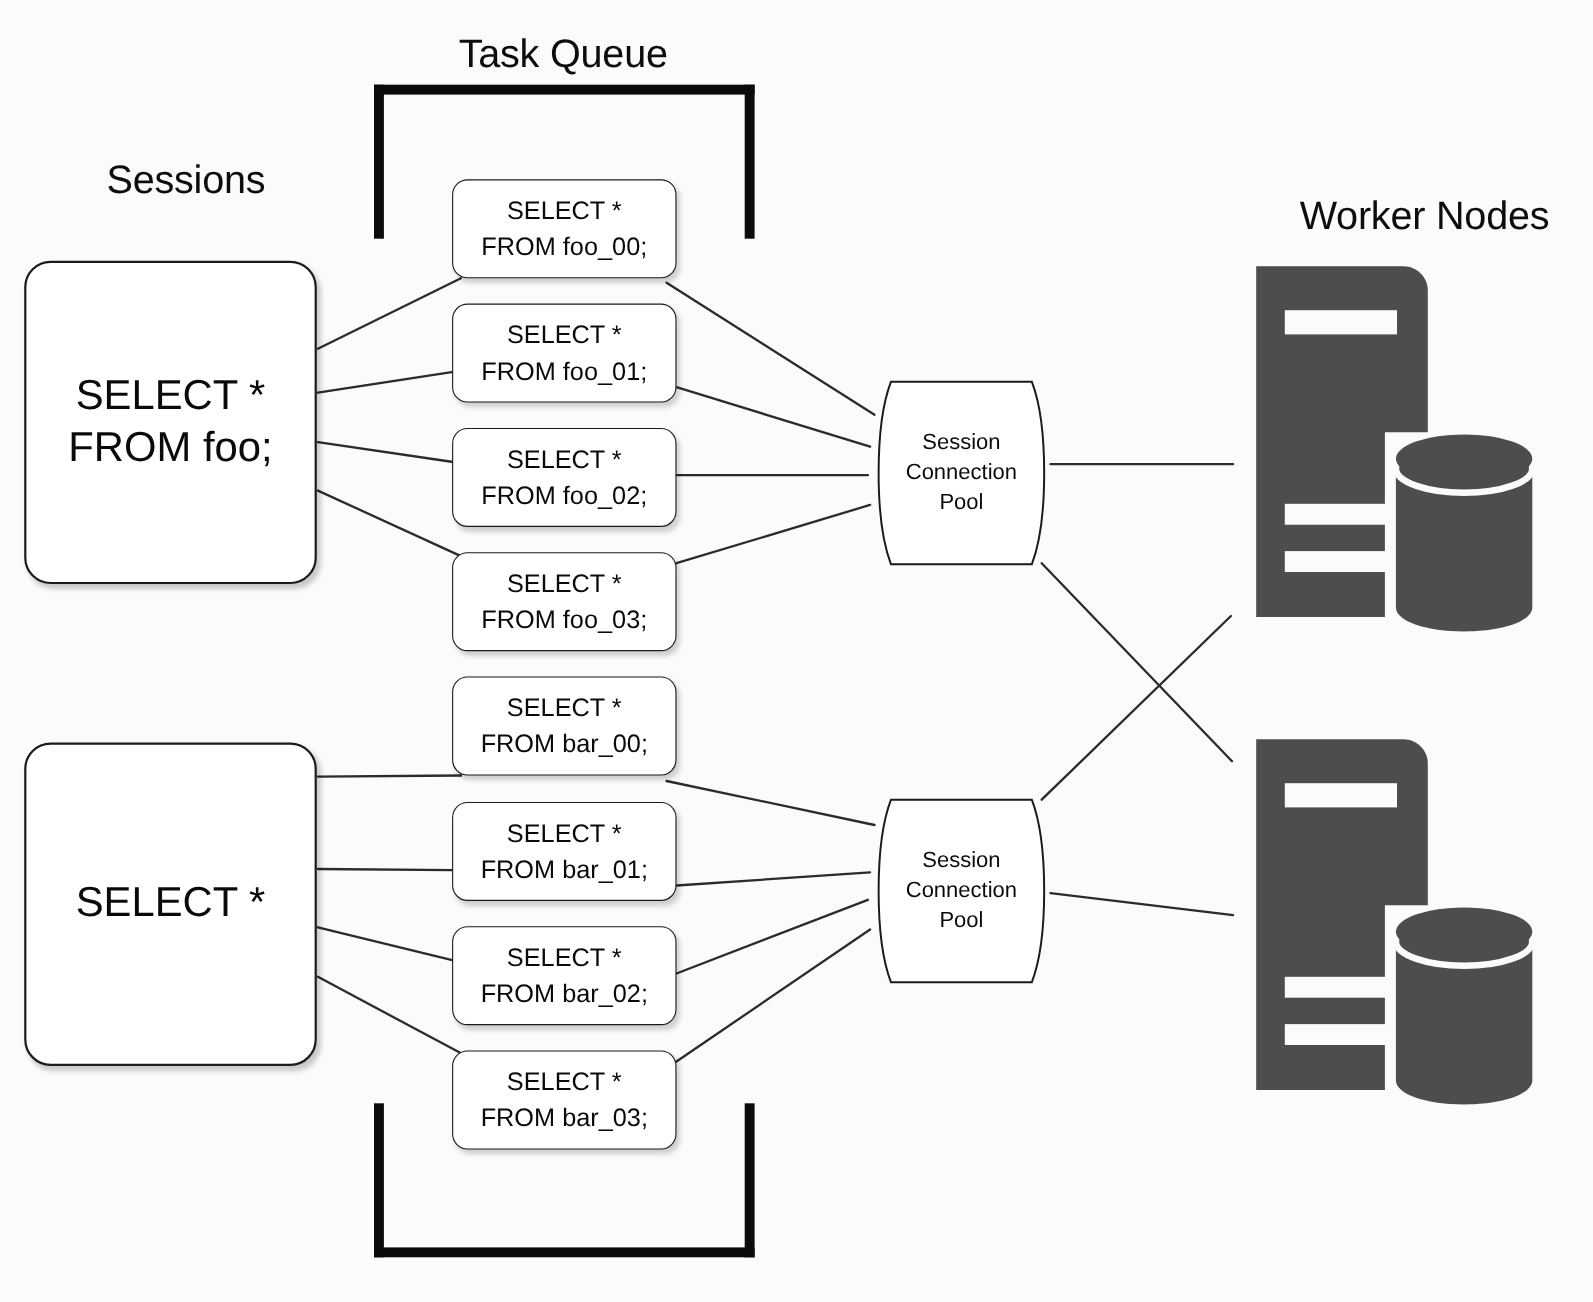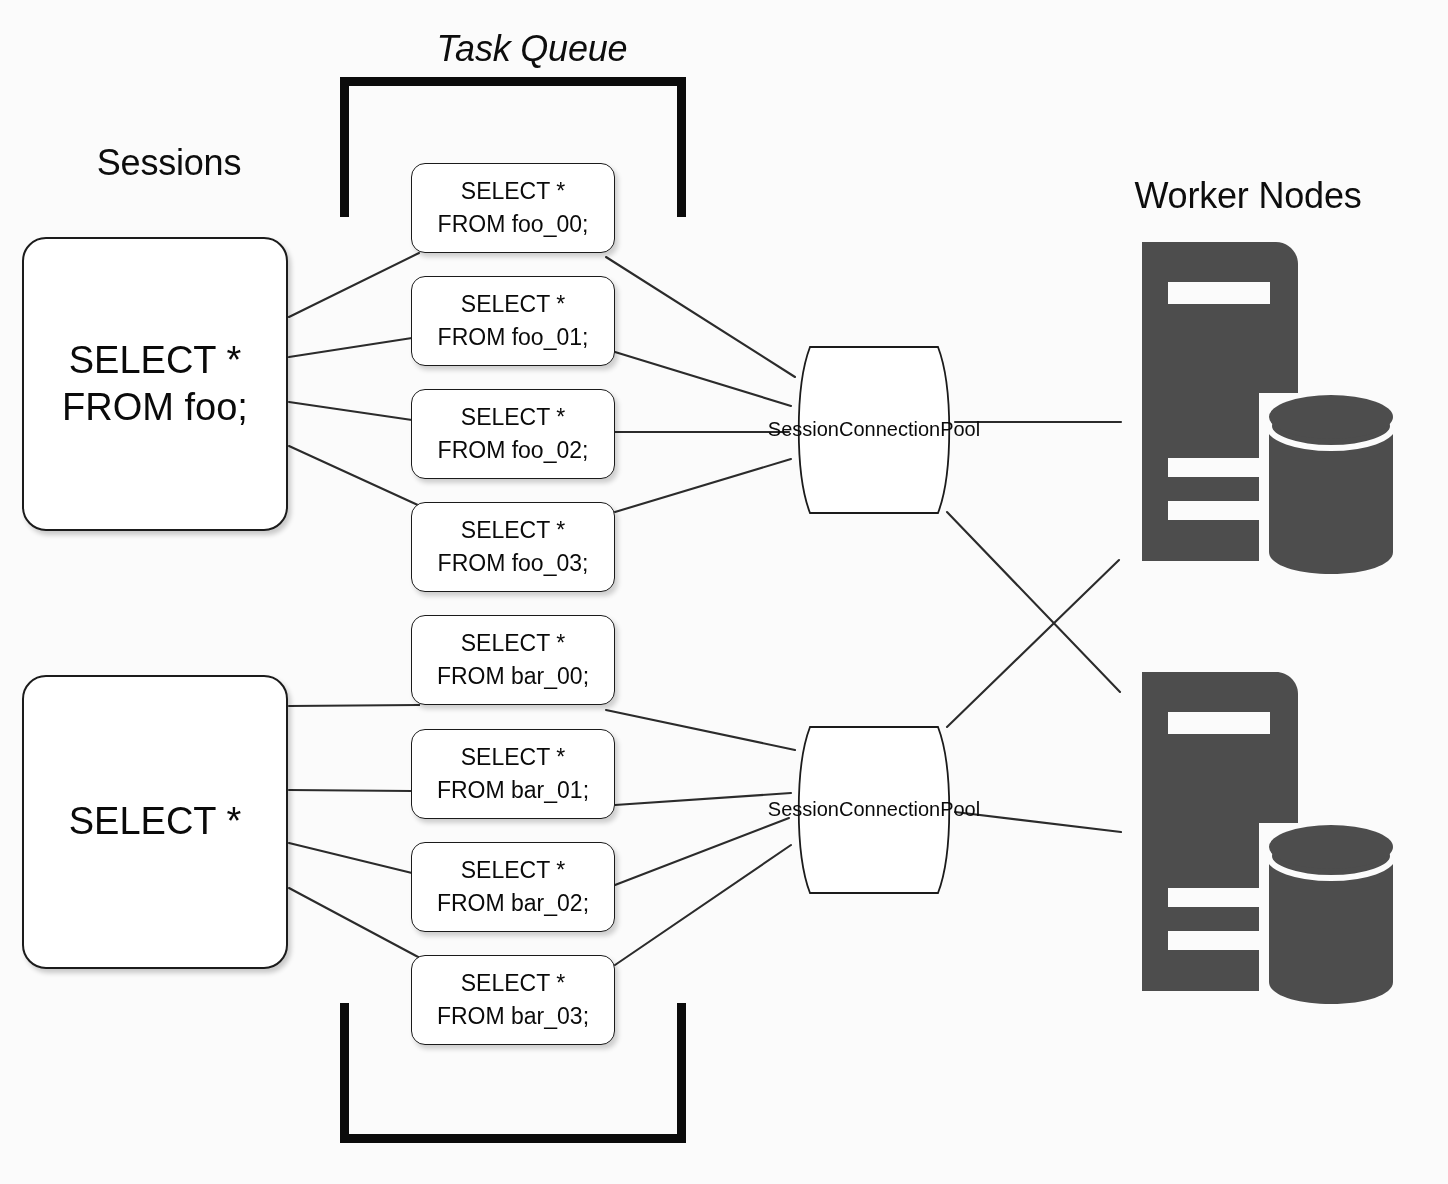--- a/index.html
+++ b/index.html
@@ -85,21 +85,21 @@
     position: absolute;
     z-index: 3;
   }
   .pool svg { display: block; }
   .pool-label {
     position: absolute;
     left: 0; top: 0;
     width: 100%;
     height: 100%;
     display: flex;
-    flex-direction: row;
+    flex-direction: column;
     align-items: center;
     justify-content: center;
     text-align: center;
     color: #0a0a0a;
     font-size: 20px;
     line-height: 1.38;
     pointer-events: none;
   }
   .worker {
     position: absolute;
@@ -137,22 +137,22 @@
       <line x1="615" y1="965" x2="791" y2="845"></line>
 
       <line x1="955" y1="422" x2="1121" y2="422"></line>
       <line x1="947" y1="512" x2="1120" y2="692"></line>
       <line x1="947" y1="727" x2="1119" y2="560"></line>
       <line x1="955" y1="812" x2="1121" y2="832"></line>
     </g>
   </svg>
 
   <div class="group-label" style="left:169px; top:142px;">Sessions</div>
-  <div class="group-label" style="left:532px; top:28px;font-style:italic;">Task Queue</div>
-  <div class="group-label" style="left:1248px; top:175px;text-align:center;">Worker Nodes</div>
+  <div class="group-label" style="left:512px; top:28px;">Task Queue</div>
+  <div class="group-label" style="left:1295px; top:175px;text-align:center;">Worker Nodes</div>
 
   <div class="bracket bracket-top" style="left:340px; top:77px; width:346px; height:140px;"></div>
   <div class="bracket bracket-bottom" style="left:340px; top:1003px; width:346px; height:140px;"></div>
 
   <div class="session-box" style="left:22px; top:237px; width:266px; height:294px;">
     <div>
       <div>SELECT *</div>
       <div>FROM foo;</div>
     </div>
   </div>

